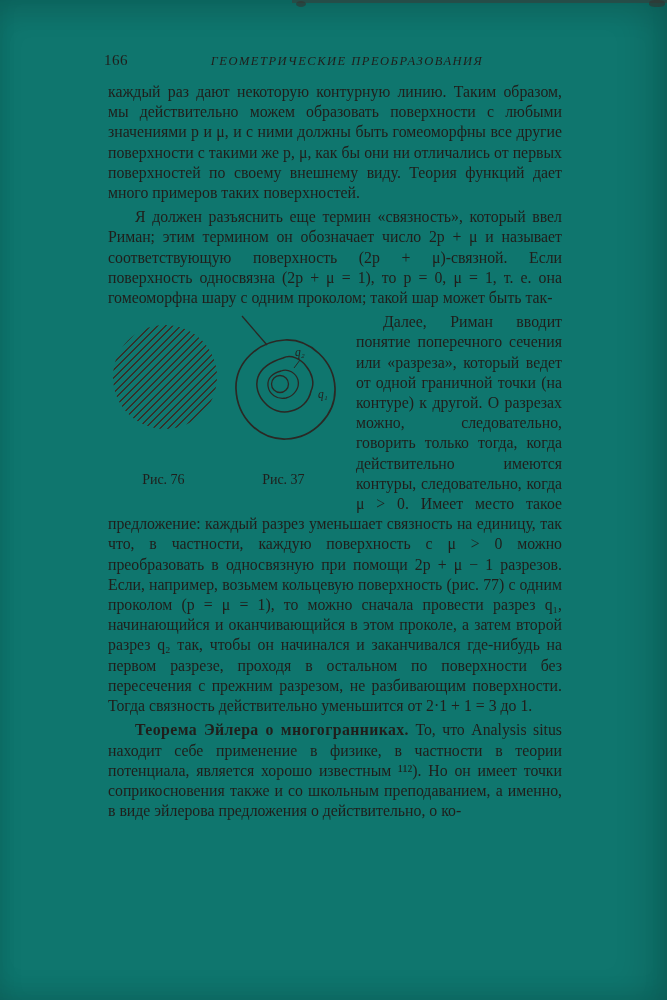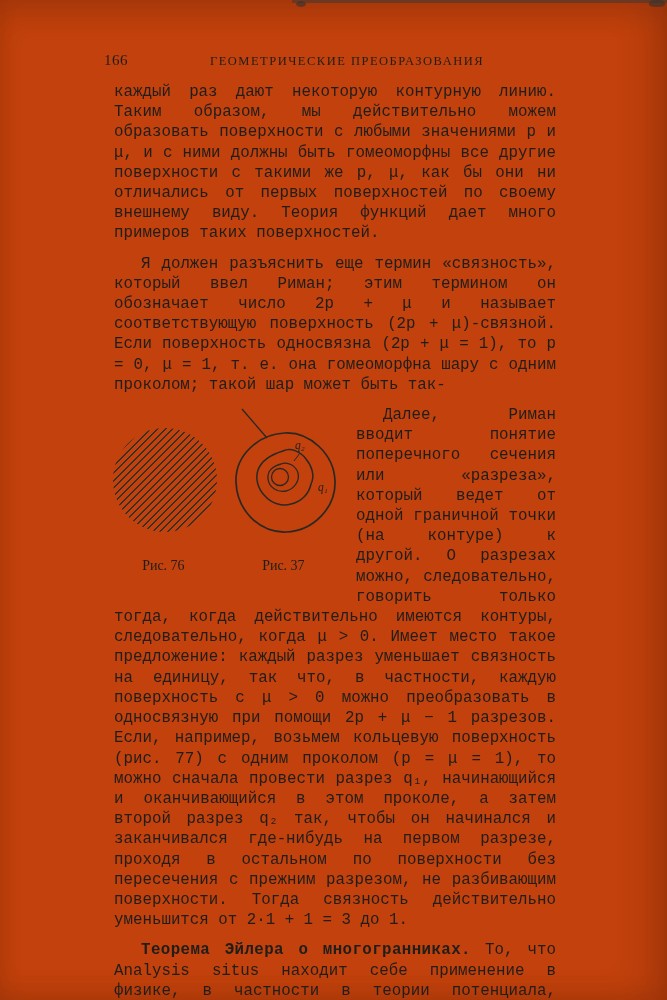--- a/index.html
+++ b/index.html
@@ -1,44 +1,44 @@
 <!DOCTYPE html>
 <html><head>
 <meta charset="utf-8">
 <style>
   html,body{margin:0;padding:0;}
   body{background:#9e9c98;}
   .page{
     position:relative;width:667px;height:1000px;overflow:hidden;
-    background:#c2410c;
+    background:#0f766e;
     box-shadow:inset -20px 0 34px rgba(0,0,0,.12), inset 0 16px 26px rgba(0,0,0,.09), inset 0 -10px 20px rgba(0,0,0,.05);
     font-family:"Liberation Serif",serif;color:#201e1b;
   }
   .edge-top{position:absolute;top:0;left:292px;right:0;height:3px;background:#3c3a37;opacity:.55;}
   .edge-dot{position:absolute;top:1px;left:296px;width:10px;height:6px;background:#34322f;border-radius:50%;opacity:.6;}
   .corner-dot{position:absolute;top:0;right:2px;width:16px;height:7px;background:#34322f;border-radius:40%;opacity:.6;}
   .content{position:absolute;left:104px;top:52px;width:462px;}
   .runhead{display:flex;align-items:baseline;margin-bottom:13px;}
   .pagenum{font-size:15px;letter-spacing:.5px;}
-  .title{flex:1;text-align:center;font-size:12.5px;letter-spacing:1.5px;white-space:nowrap;}
-  p{margin:10px;font-size:15.8px;line-height:20.2px;text-align:justify;font-family:Liberation Mono, monospace;}
+  .title{flex:1;text-align:center;font-size:12.5px;letter-spacing:1.5px;white-space:nowrap;font-style:italic;}
+  p{margin:4px;font-size:15.8px;line-height:20.2px;text-align:justify;}
   p.indent{text-indent:27px;}
   b.lead{letter-spacing:.4px;}
   
   .figs{float:left;width:252px;padding:2px 8px 26px 0;box-sizing:border-box;}
-  .figrow{display:flex;align-items:flex-end;text-decoration:underline;}
+  .figrow{display:flex;align-items:center;text-decoration:underline;}
   .fig76wrap{width:122px;display:flex;justify-content:center;}
   .fig76{
     width:104px;height:104px;border-radius:50%;margin-bottom:5px;
     background:repeating-linear-gradient(135deg,#353129 0 1.4px,rgba(0,0,0,0) 1.4px 5.3px);
   }
   .fig77svg{display:block;}
   .fig77svg path,.fig77svg circle,.fig77svg line{fill:none;stroke:#2b2824;}
   .fig77svg text{font:italic 11.5px "Liberation Serif",serif;fill:#24221f;}
-  .caps{display:flex;margin-top:21px;gap:10px;}
+  .caps{display:flex;margin-top:28px;gap:10px;}
   .cap{font-size:14px;text-align:center;}
   .cap76{width:122px;}
   .cap77{width:118px;padding-right:14px;box-sizing:border-box;}
 </style>
 </head>
 <body>
 
 <div class="page">
   <div class="edge-top"></div>
   <div class="edge-dot"></div>
@@ -73,16 +73,16 @@
       </div>
       <div class="caps">
         <span class="cap cap76">Рис. 76</span>
         <span class="cap cap77">Рис. 37</span>
       </div>
     </div>
 
 
     <p class="indent">Далее, Риман вводит понятие поперечного сечения или «разреза», который ведет от одной граничной точки (на контуре) к другой. О разрезах можно, следовательно, говорить только тогда, когда действительно имеются контуры, следовательно, когда μ &gt; 0. Имеет место такое предложение: каждый разрез уменьшает связность на единицу, так что, в частности, каждую поверхность с μ &gt; 0 можно преобразовать в односвязную при помощи 2p + μ − 1 разрезов. Если, например, возьмем кольцевую поверхность (рис. 77) с одним проколом (p = μ = 1), то можно сначала провести разрез q₁, начинающийся и оканчивающийся в этом проколе, а затем второй разрез q₂ так, чтобы он начинался и заканчивался где-нибудь на первом разрезе, проходя в остальном по поверхности без пересечения с прежним разрезом, не разбивающим поверхности. Тогда связность действительно уменьшится от 2·1 + 1 = 3 до 1.</p>
 
-    <p class="indent"><b class="lead">Теорема Эйлера о многогранниках.</b><span> То, что Analysis situs находит себе применение в физике, в частности в теории потенциала, является хорошо известным ¹¹²). Но он имеет точки соприкосновения также и со школьным преподаванием, а именно, в виде эйлерова предложения о многогранниках, о ко-</span></p>
+    <p class="indent"><b class="lead">Теорема Эйлера о многогранниках.</b><span> То, что Analysis situs находит себе применение в физике, в частности в теории потенциала, является хорошо известным ¹¹²). Но он имеет точки соприкосновения также и со школьным преподаванием, а именно, в виде эйлерова предложения о действительно, о ко-</span></p>
 
   </div>
 </div>
 
 </body></html>

